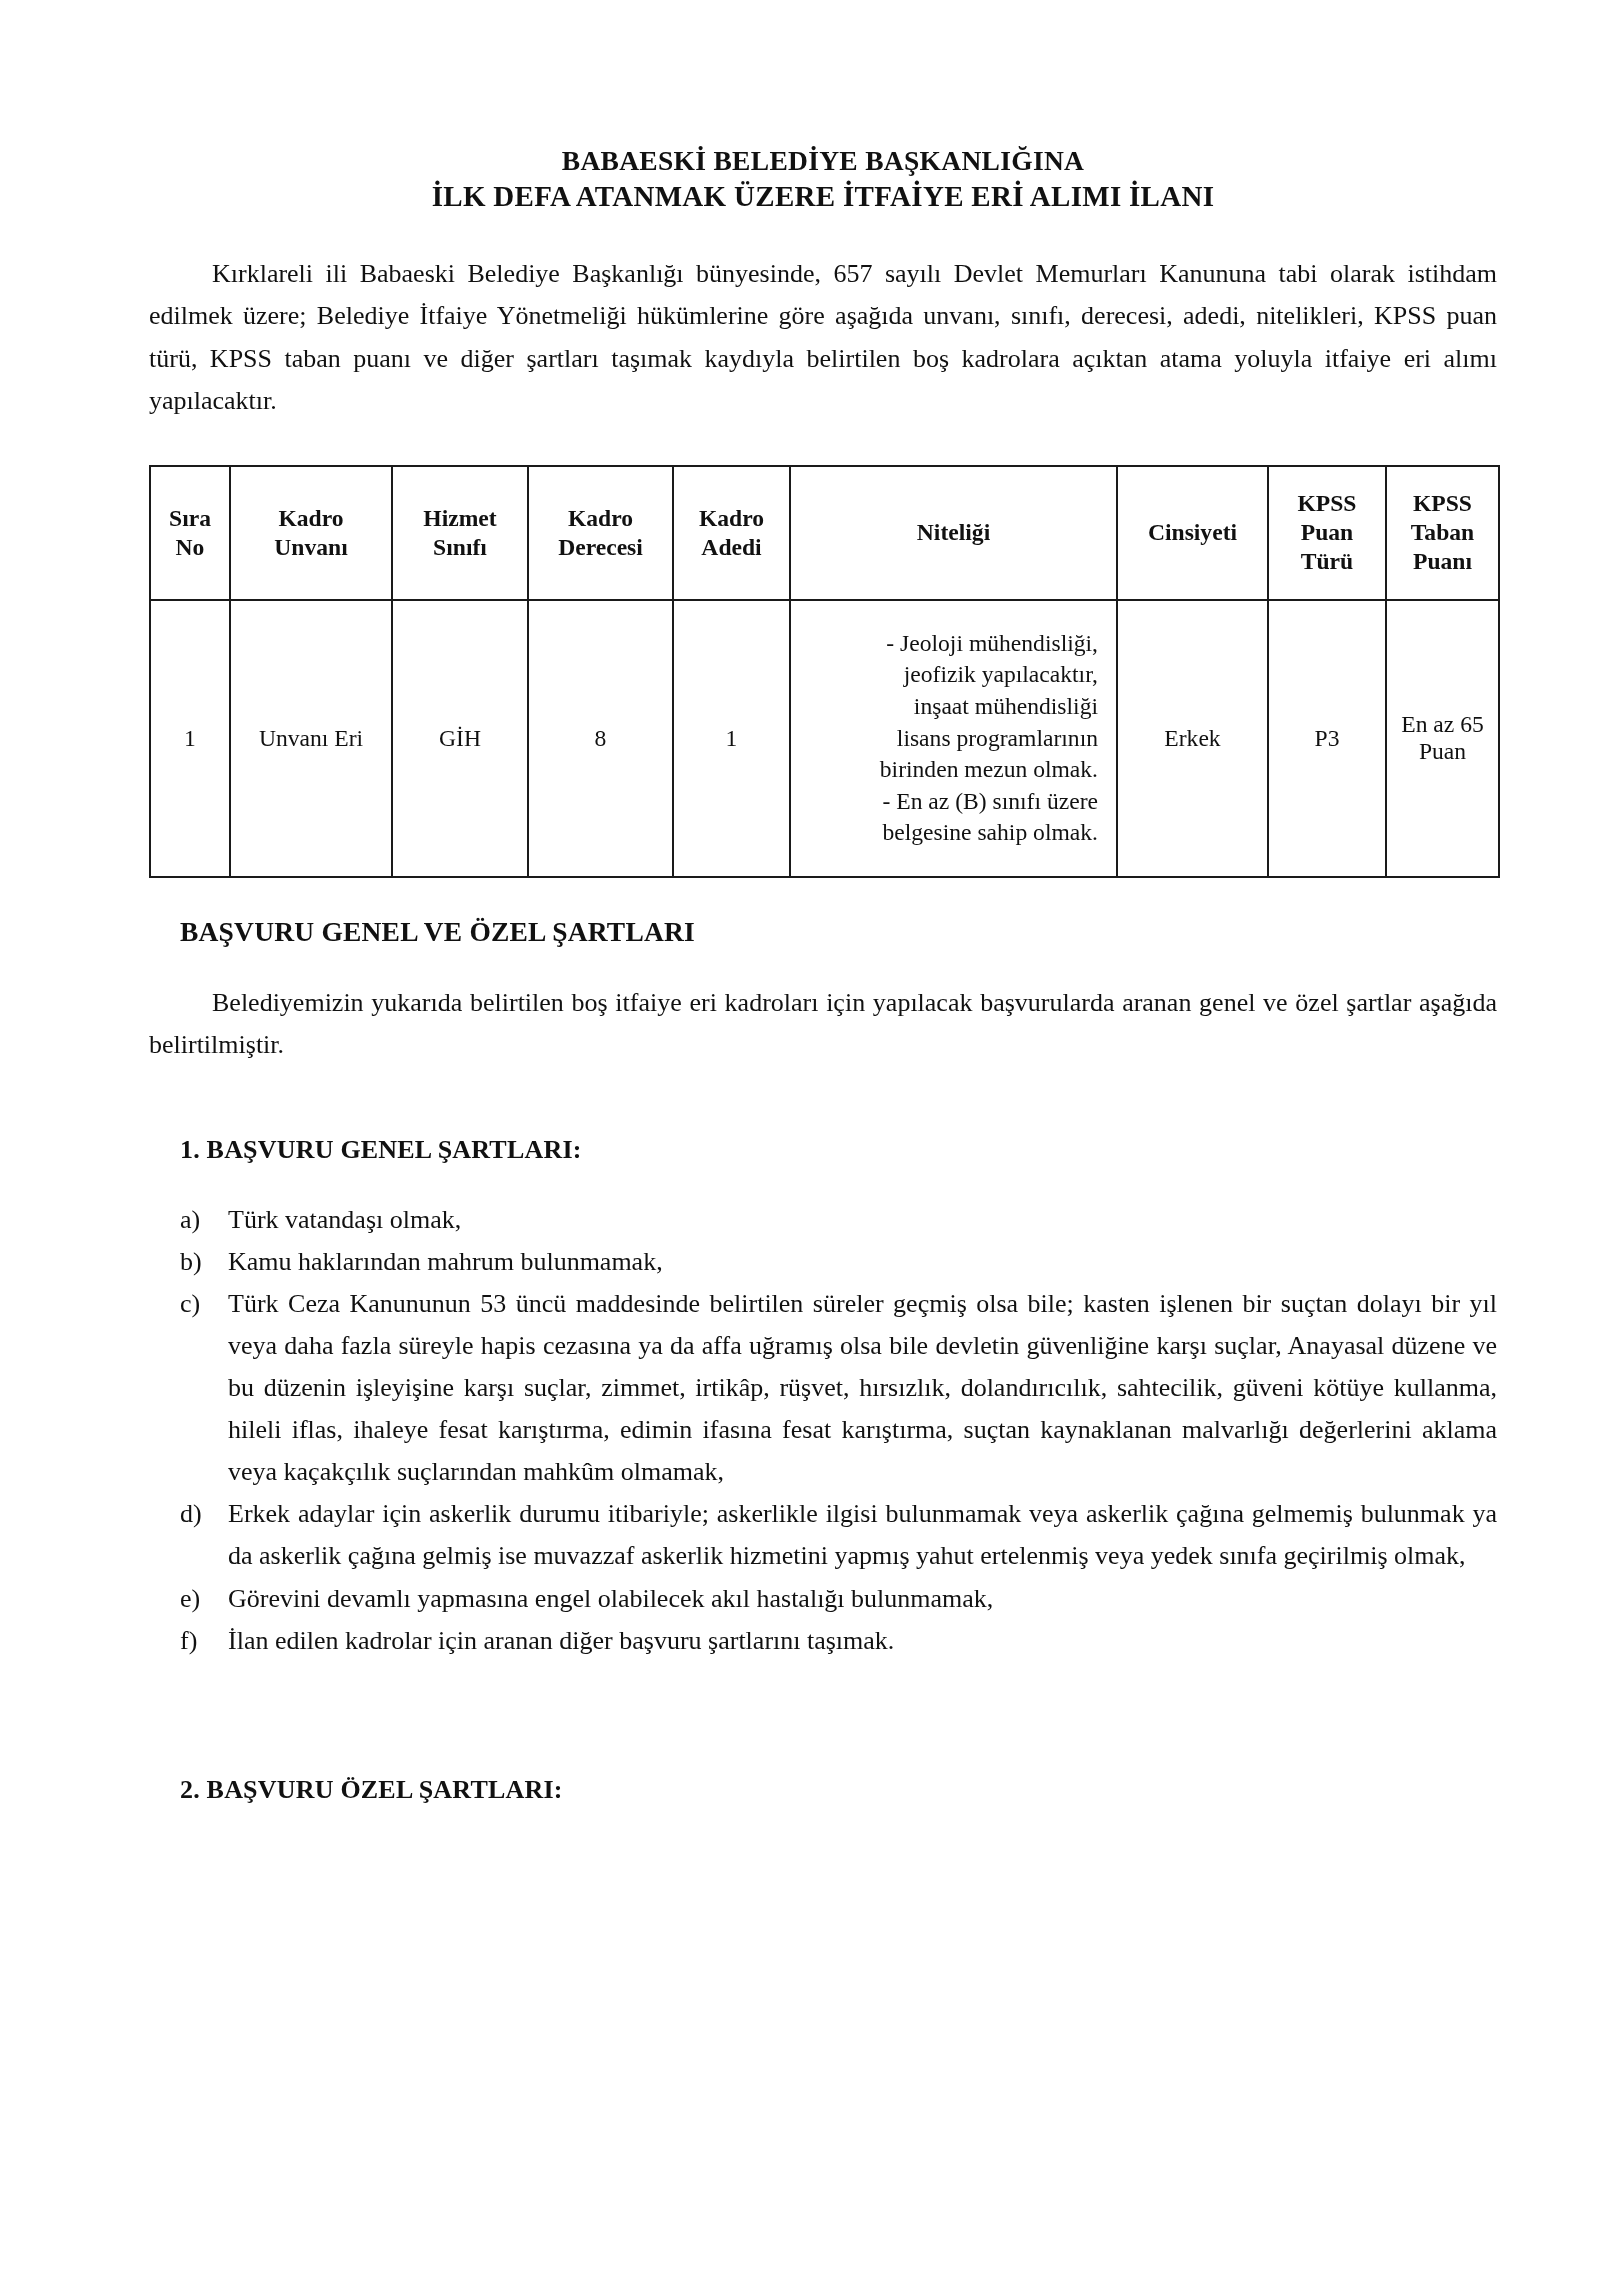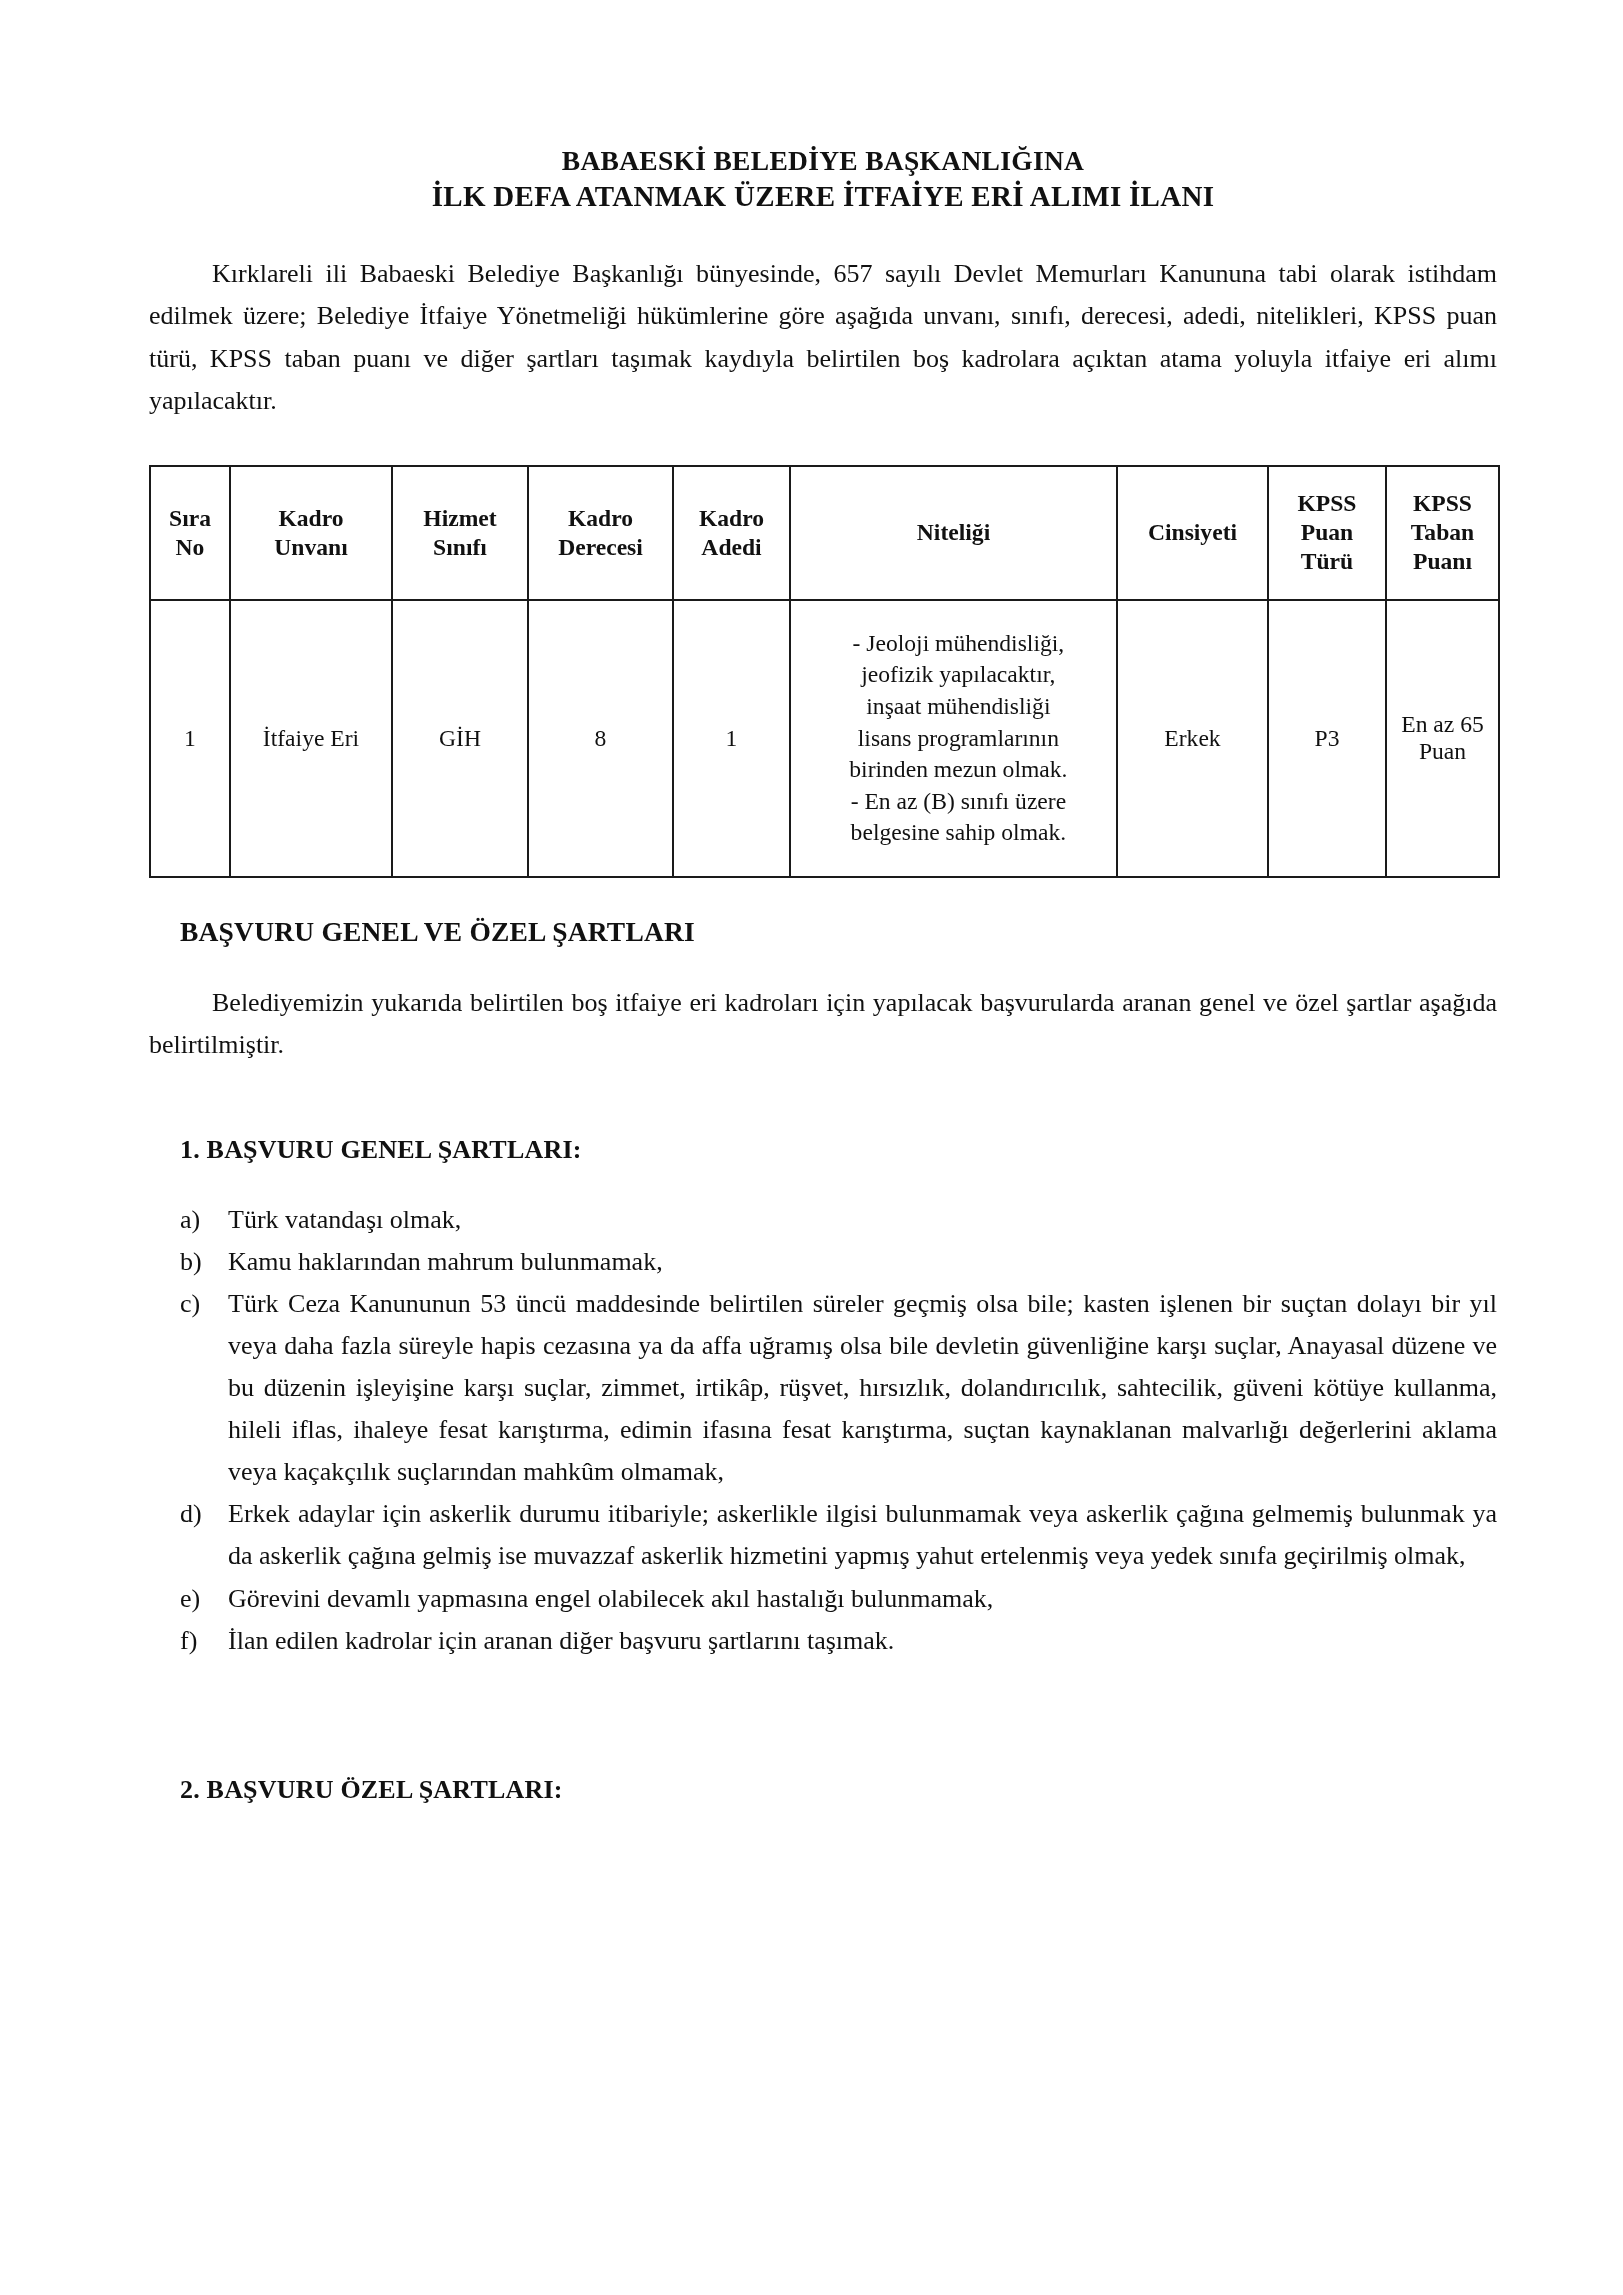--- a/index.html
+++ b/index.html
@@ -80,25 +80,25 @@
     text-align: center;
     height: 124px;
     line-height: 1.22;
   }
   table.kadro tbody td {
     text-align: center;
     height: 268px;
     font-weight: normal;
   }
   table.kadro tbody td.nitelik {
-    text-align: center;
+    text-align: right;
     font-size: 23.6px;
     line-height: 1.34;
     padding-left: 11.8px;
-    padding-right: 2px;
+    padding-right: 18px;
   }
   .col-sira    { width: 80px; }
   .col-unvan   { width: 162px; }
   .col-hizmet  { width: 136px; }
   .col-derece  { width: 145px; }
   .col-adet    { width: 117px; }
   .col-nitelik { width: 327px; }
   .col-cinsiyet{ width: 151px; }
   .col-ptur    { width: 118px; }
   .col-ptaban  { width: 113px; }
@@ -194,21 +194,21 @@
               <span>KPSS<br>Puan<br>Türü</span>
             </th>
             <th>
               <span>KPSS<br>Taban<br>Puanı</span>
             </th>
           </tr>
         </thead>
         <tbody>
           <tr>
             <td>1</td>
-            <td>İtfaiye Eri</td>
+            <td>Unvanı Eri</td>
             <td>GİH</td>
             <td>8</td>
             <td>1</td>
             <td class="nitelik">
               <div>- Jeoloji mühendisliği,</div>
               <div>jeofizik yapılacaktır,</div>
               <div>inşaat mühendisliği</div>
               <div>lisans programlarının</div>
               <div>birinden mezun olmak.</div>
               <div>- En az (B) sınıfı üzere</div>

